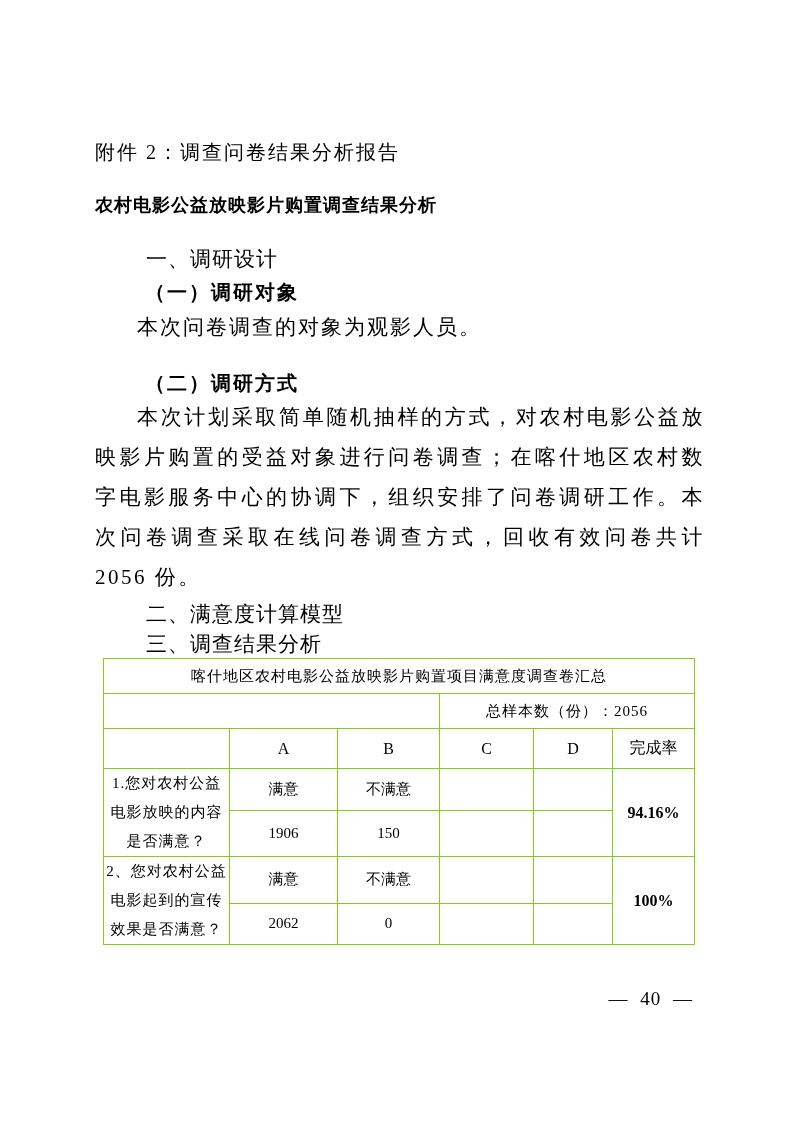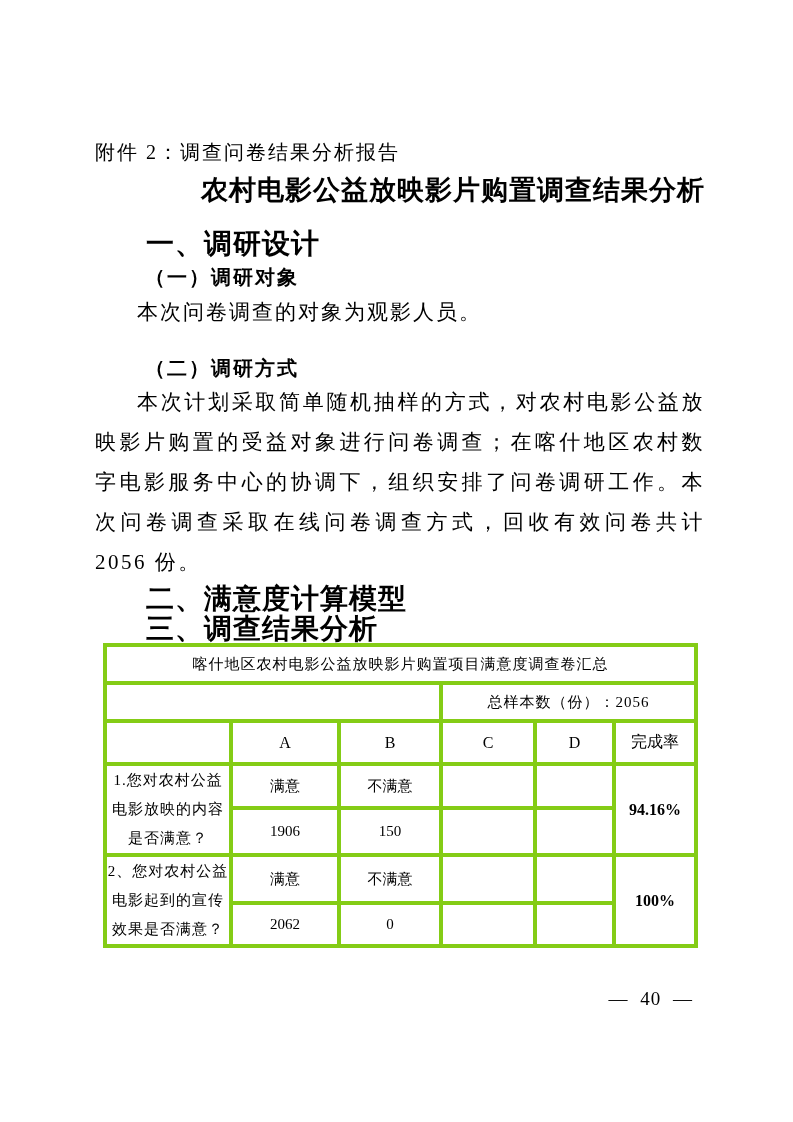--- a/index.html
+++ b/index.html
@@ -16,34 +16,34 @@
     width: 793px; height: 792px;
     padding: 140px 88px 0 95px;
     position: relative;
   }
   .attachment-note {
     font-size: 20px;
     line-height: 24px;
     letter-spacing: 2px;
   }
   .main-title {
-    margin-top: 9px;
+    margin-top: 24px;
     font-family: "Liberation Sans", sans-serif;
     font-weight: bold;
-    font-size: 27px;
+    font-size: 18px;
     line-height: 34px;
-    text-align: right;
+    text-align: left;
     letter-spacing: 1px;
     white-space: nowrap;
   }
   .h-num {
     margin-top: 24px;
     font-family: "Liberation Sans", sans-serif;
-    font-weight: bold;
-    font-size: 28px;
+    font-weight: normal;
+    font-size: 21px;
     line-height: 26px;
     padding-left: 51px;
     letter-spacing: 1px;
   }
   .h-num.h2 { margin-top: 4px; }
   .h-num.h3 { margin-top: 4px; }
   .h-sub {
     margin-top: 8px;
     font-weight: bold;
     font-size: 20px;
@@ -77,21 +77,21 @@
   }
   table.results {
     margin-top: 1px;
     margin-left: 8px;
     border-collapse: collapse;
     table-layout: fixed;
     width: 591px;
     font-size: 15px;
   }
   table.results td {
-    border: 4px solid #84cc16;
+    border: 1px solid #84cc16;
     text-align: center;
     vertical-align: middle;
     padding: 0;
     overflow: hidden;
   }
   td.t-title { height: 34px; letter-spacing: 1px; }
   td.t-total {
     text-align: left;
     padding-left: 10px;
     letter-spacing: 1px;

